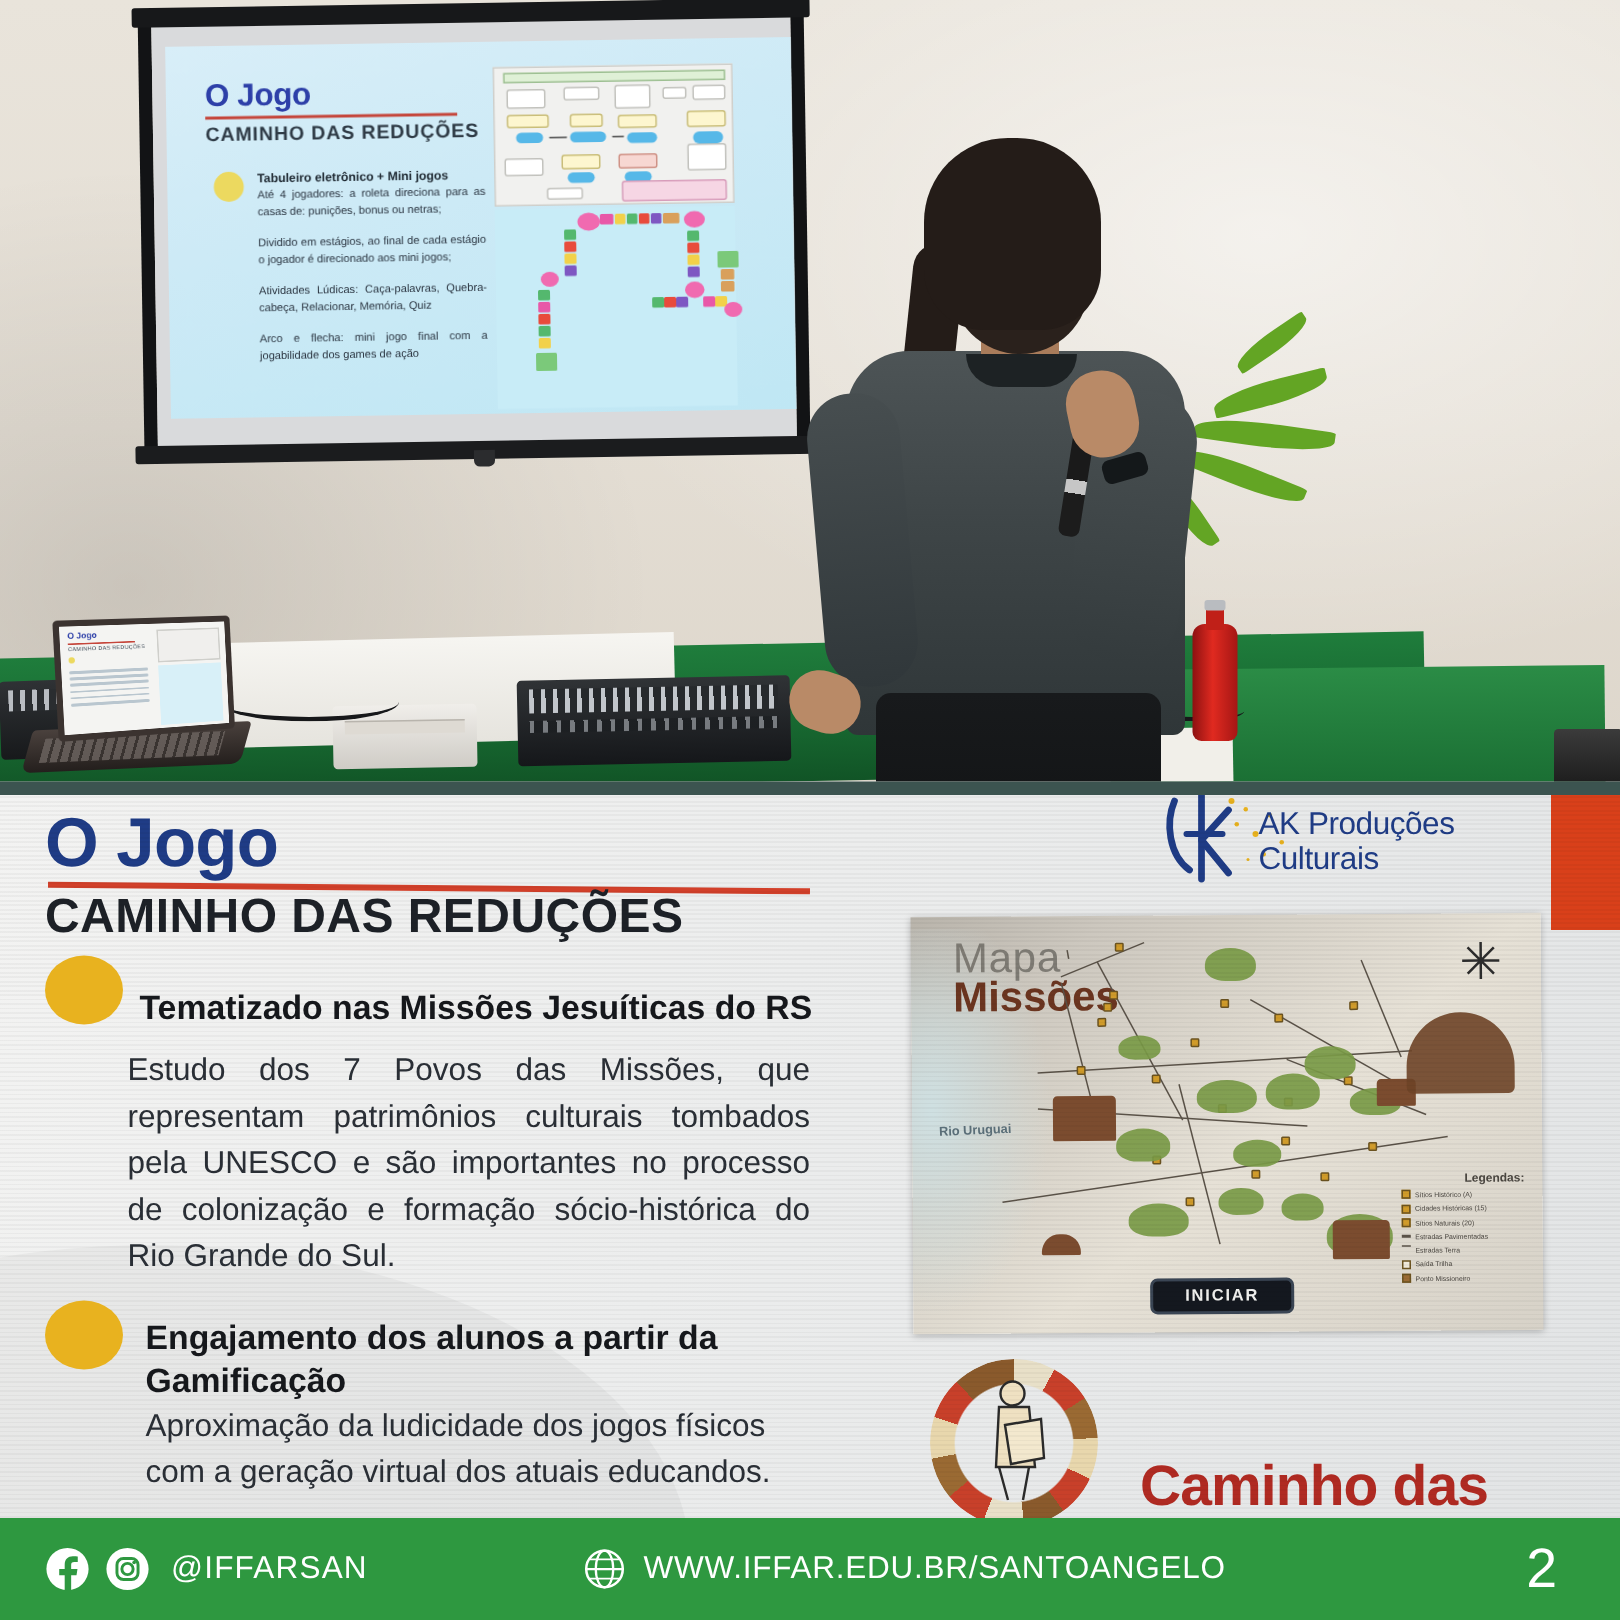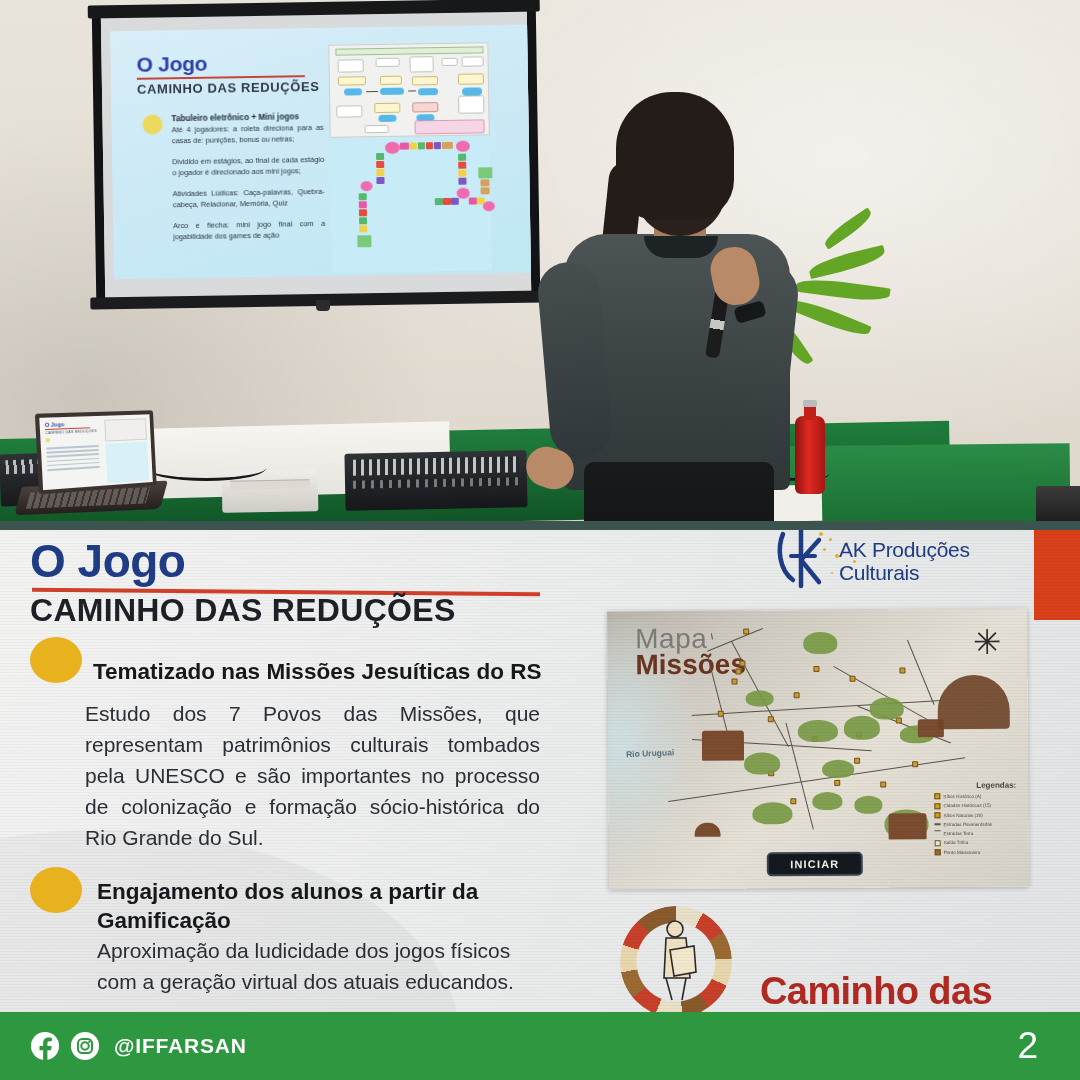--- a/index.html
+++ b/index.html
@@ -411,21 +411,21 @@
   }
 
   
   .footer{
     position:absolute; left:0; top:1012px; width:1080px; height:68px;
     background:#2e9840;
     display:flex; align-items:center;
   }
   .f-social{ position:absolute; left:30px; display:flex; align-items:center; gap:10px; }
   .f-icon{ width:30px; height:30px; display:block; }
-  .f-handle{ color:#ffffff; font-size:21px; letter-spacing:.8px; margin-left:4px;font-weight:bold; }
+  .f-handle{ color:#ffffff; font-size:21px; letter-spacing:.8px; margin-left:4px; }
   .f-site{ position:absolute; left:388px; display:flex; align-items:center; gap:11px; }
   .f-url{ color:#ffffff; font-size:21px; letter-spacing:.5px; }
   .f-page{
     position:absolute; right:42px; color:#ffffff; font-size:37px; font-weight:300;
   }
 </style>
 </head>
 <body>
 
 <div class="page">
@@ -753,17 +753,27 @@
       </svg>
       <svg class="f-icon" viewBox="0 0 32 32">
         <circle cx="16" cy="16" r="15" fill="#ffffff"></circle>
         <rect x="8.5" y="8.5" width="15" height="15" rx="4.6" ry="4.6" fill="none" stroke="#2e9840" stroke-width="2.1"></rect>
         <circle cx="16" cy="16" r="4" fill="none" stroke="#2e9840" stroke-width="2.1"></circle>
         <circle cx="20.7" cy="11.4" r="1.3" fill="#2e9840"></circle>
       </svg>
       <span class="f-handle">@IFFARSAN</span>
     </div>
 
+    <div class="f-site">
+      <svg class="f-icon" viewBox="0 0 32 32">
+        <circle cx="16" cy="16" r="13" fill="none" stroke="#ffffff" stroke-width="1.8"></circle>
+        <ellipse cx="16" cy="16" rx="6.2" ry="13" fill="none" stroke="#ffffff" stroke-width="1.6"></ellipse>
+        <line x1="3" y1="16" x2="29" y2="16" stroke="#ffffff" stroke-width="1.6"></line>
+        <line x1="5.4" y1="9.2" x2="26.6" y2="9.2" stroke="#ffffff" stroke-width="1.3"></line>
+        <line x1="5.4" y1="22.8" x2="26.6" y2="22.8" stroke="#ffffff" stroke-width="1.3"></line>
+      </svg>
+      <span class="f-url">WWW.IFFAR.EDU.BR/SANTOANGELO</span>
+    </div>
 
     <div class="f-page">2</div>
   </div>
 
 </div>
 
 </body></html>

